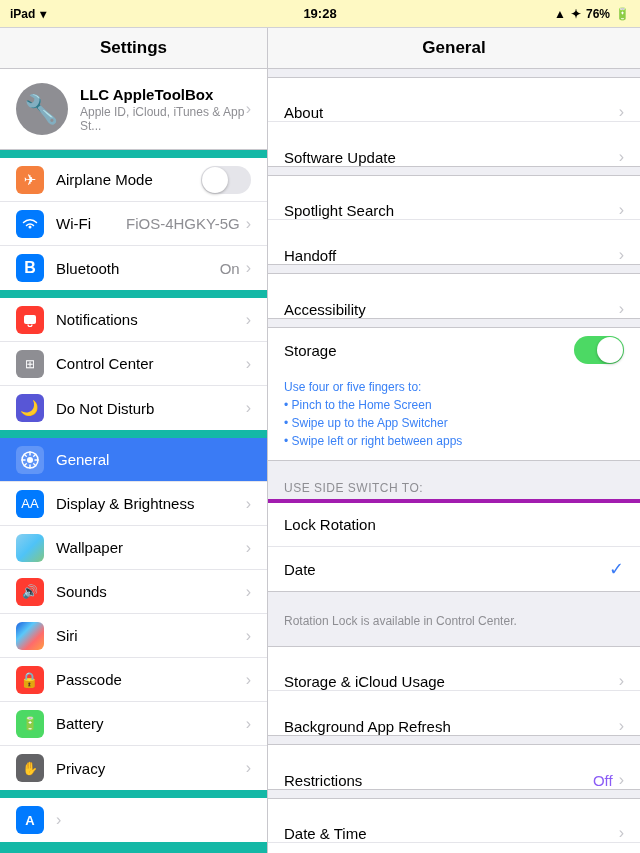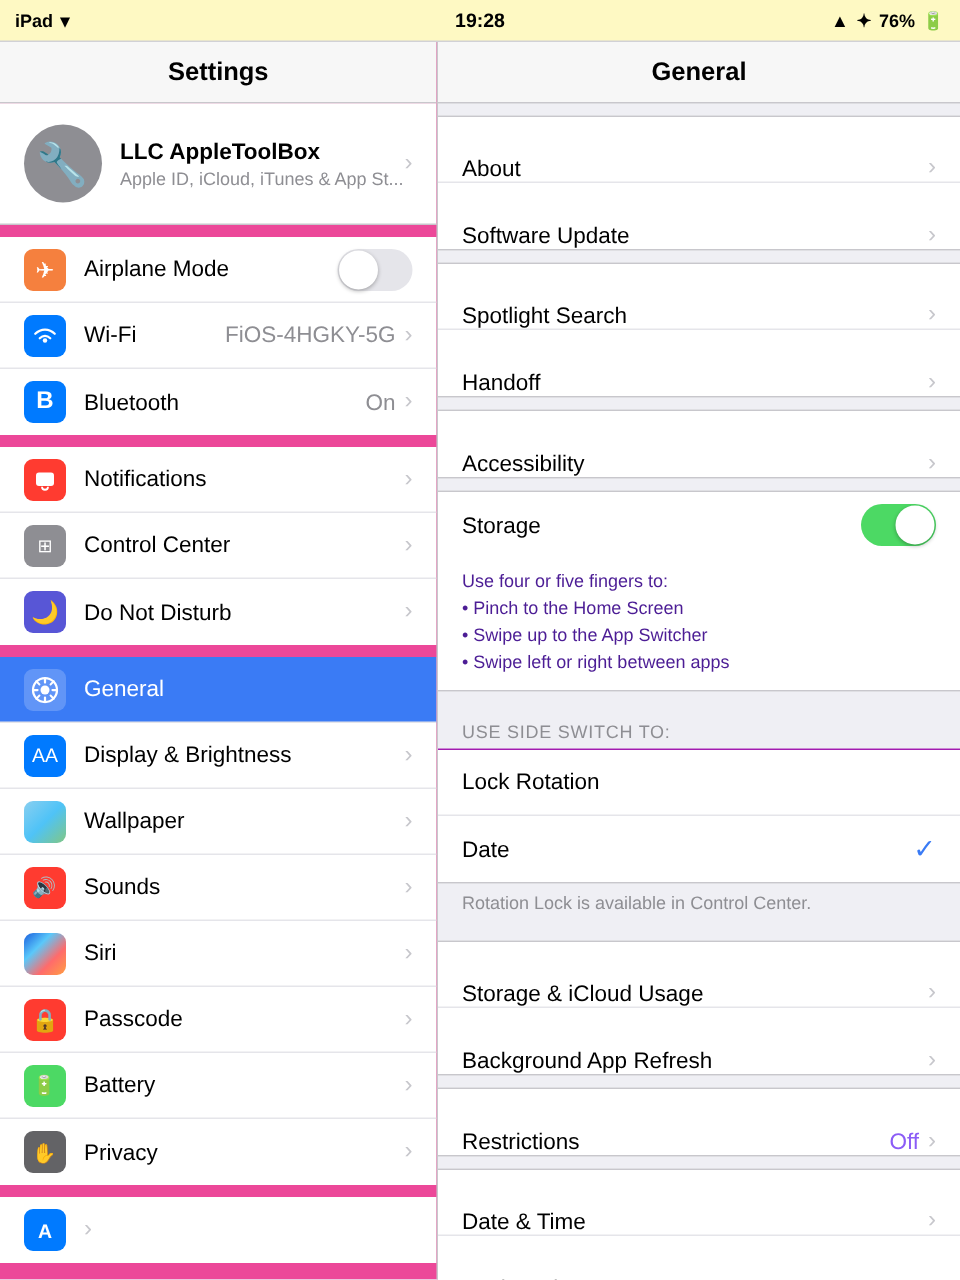--- a/index.html
+++ b/index.html
@@ -29,22 +29,22 @@
     .status-right { display: flex; align-items: center; gap: 5px; font-size: 12px; }
 
     
     .app-container {
       display: flex;
       height: calc(853px - 28px);
     }
 
     
     .settings-panel {
-      width: 292px;
-      background: #ec4899;
+      width: 268px;
+      background: #14b8a6;
       border-right: 1px solid #c8c7cc;
       overflow-y: auto;
       flex-shrink: 0;
     }
 
     .panel-header {
       background: #f7f7f7;
       text-align: center;
       padding: 10px;
       font-size: 17px;
@@ -177,37 +177,37 @@
     }
     .gestures-row {
       display: flex;
       align-items: center;
       padding: 0 16px;
       height: 44px;
     }
     .gestures-description {
       padding: 6px 16px 10px;
       font-size: 12px;
-      color: #4c1d95;
+      color: #3b82f6;
       line-height: 1.5;
     }
 
     .section-header-text {
       font-size: 12px;
       color: #8e8e93;
       padding: 6px 16px 4px;
       text-transform: uppercase;
       letter-spacing: 0.5px;
     }
 
     .side-switch-section {
       background: white;
-      border-top: 1px solid #a21caf;
-      border-bottom: 1px solid #c8c7cc;
-      margin-bottom: 0;
+      border-top: 4px solid #a21caf;
+      border-bottom: 1px solid #c8c7cc;
+      margin-bottom: 16px;
     }
 
     .radio-item {
       display: flex;
       align-items: center;
       padding: 0 16px;
       height: 44px;
       border-bottom: 1px solid #e5e5ea;
     }
     .radio-item:last-child { border-bottom: none; }

